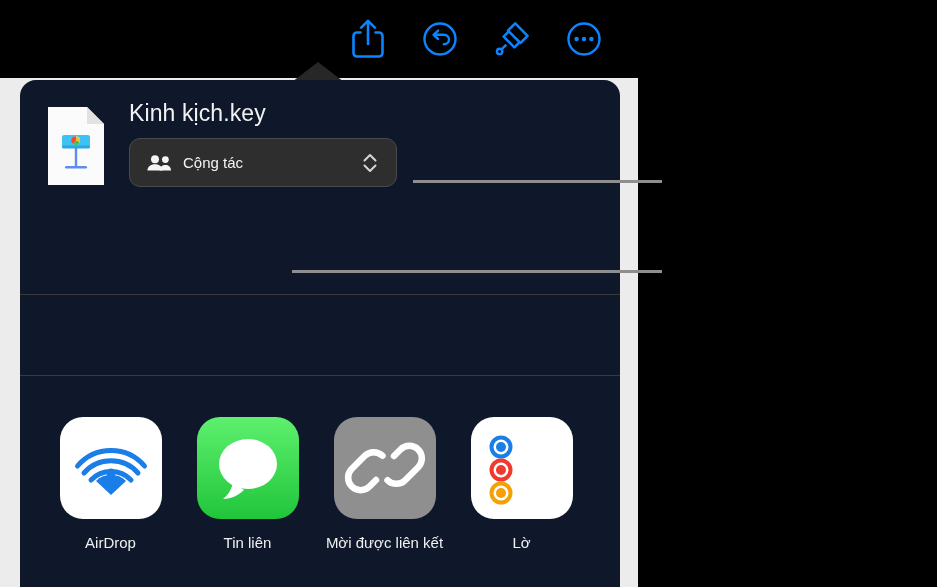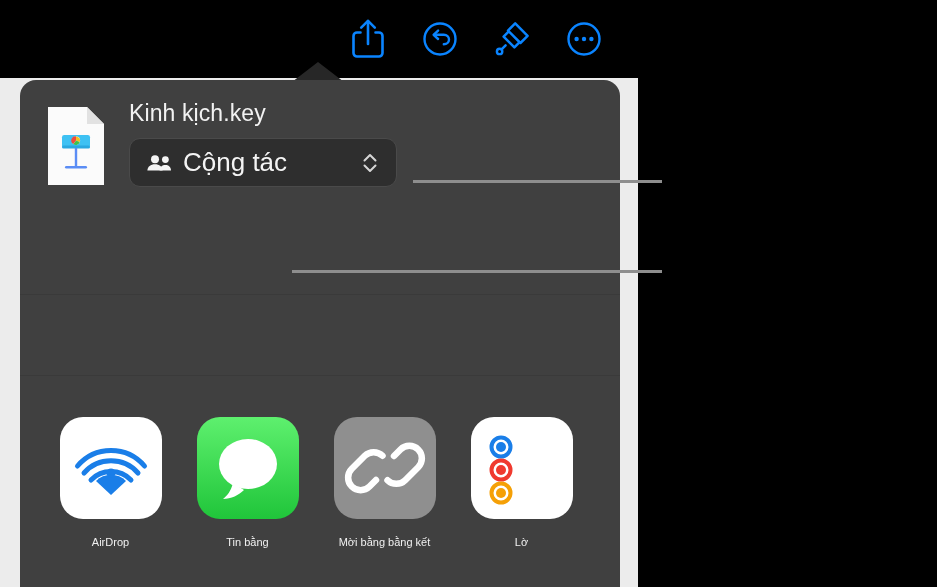--- a/index.html
+++ b/index.html
@@ -31,21 +31,21 @@
     display:flex; align-items:center; justify-content:center;
     background:transparent; border:none; cursor:pointer;
   }
   .tb-btn svg { display:block; }
 
   
   .sheet {
     position:absolute;
     left:20px; top:80px;
     width:600px; height:507px;
-    background:#404040;
+    background:#0f172a;
     border-radius:16px 16px 0 0;
     overflow:hidden;
   }
   .sheet-pointer {
     position:absolute;
     left:292px; top:62px;
     width:52px; height:20px;
     overflow:hidden;
     pointer-events:none;
   }
@@ -73,21 +73,21 @@
   }
   .collab-btn {
     width:268px; height:49px;
     border:1px solid #4a4a4a; border-radius:11px;
     background:#2e2e2e;
     display:flex; align-items:center;
     padding:0 16px;
     cursor:pointer;
   }
   .collab-icon { flex:none; margin-right:11px; display:flex; }
-  .collab-label { color:#f4f4f4; font-size:26px; flex:1; }
+  .collab-label { color:#f4f4f4; font-size:15px; flex:1; }
   .collab-chev { flex:none; display:flex; }
 
   .permission {
     position:absolute;
     left:141px; top:228px;
     width:440px;
   }
   .permission-text {
     color:#c8c8c8; font-size:19.5px; line-height:30px;
     max-width:350px;
@@ -118,21 +118,21 @@
     padding-top:41px;
     cursor:pointer;
   }
   .app-icon {
     width:102px; height:102px; border-radius:23px;
     overflow:hidden; flex:none;
     display:flex; align-items:center; justify-content:center;
   }
   .app-label {
     margin-top:12px;
-    color:#f0f0f0; font-size:11px; line-height:23px;
+    color:#f0f0f0; font-size:15px; line-height:23px;
     text-align:center; width:125px;
   }
 
   
   .right-strip {
     position:absolute; left:620px; top:78px;
     width:18px; height:509px; background:#ececec;
   }
   .left-strip {
     position:absolute; left:0; top:78px;
@@ -268,34 +268,34 @@
           <span class="app-label">AirDrop</span>
         </div>
 
         <div class="app-cell">
           <span class="app-icon" style="background:linear-gradient(180deg,#5ef06e 0%,#20c53a 100%)">
             <svg width="102" height="102" viewBox="0 0 102 102" fill="none">
               <ellipse cx="51" cy="47" rx="29" ry="25" fill="#ffffff"></ellipse>
               <path d="M36 66 C34 74 30 79 26 82 c8 0 16-4 21-9 Z" fill="#ffffff"></path>
             </svg>
           </span>
-          <span class="app-label">Tin bằng</span>
+          <span class="app-label">Tin liên</span>
         </div>
 
 
         <div class="app-cell">
           <span class="app-icon" style="background:#8f8f8f">
             <svg width="102" height="102" viewBox="0 0 102 102" fill="none">
               <g stroke="#ffffff" stroke-width="6.5" fill="none" stroke-linecap="round">
                 <path d="M42 63 l-6.5 6.5 a12.5 12.5 0 0 1 -17.7 -17.7 l13 -13 a12.5 12.5 0 0 1 17.7 0"></path>
                 <path d="M60 39 l6.5 -6.5 a12.5 12.5 0 0 1 17.7 17.7 l-13 13 a12.5 12.5 0 0 1 -17.7 0"></path>
               </g>
             </svg>
           </span>
-          <span class="app-label">Mời bằng bằng kết</span>
+          <span class="app-label">Mời được liên kết</span>
         </div>
 
         <div class="app-cell">
           <span class="app-icon" style="background:#ffffff">
             <svg width="102" height="102" viewBox="0 0 102 102" fill="none">
               <circle cx="30" cy="30" r="9.5" fill="none" stroke="#1a7ee8" stroke-width="4"></circle>
               <circle cx="30" cy="30" r="5" fill="#1a7ee8"></circle>
               <circle cx="30" cy="53" r="9.5" fill="none" stroke="#f03a2f" stroke-width="4"></circle>
               <circle cx="30" cy="53" r="5" fill="#f03a2f"></circle>
               <circle cx="30" cy="76" r="9.5" fill="none" stroke="#f5a006" stroke-width="4"></circle>

